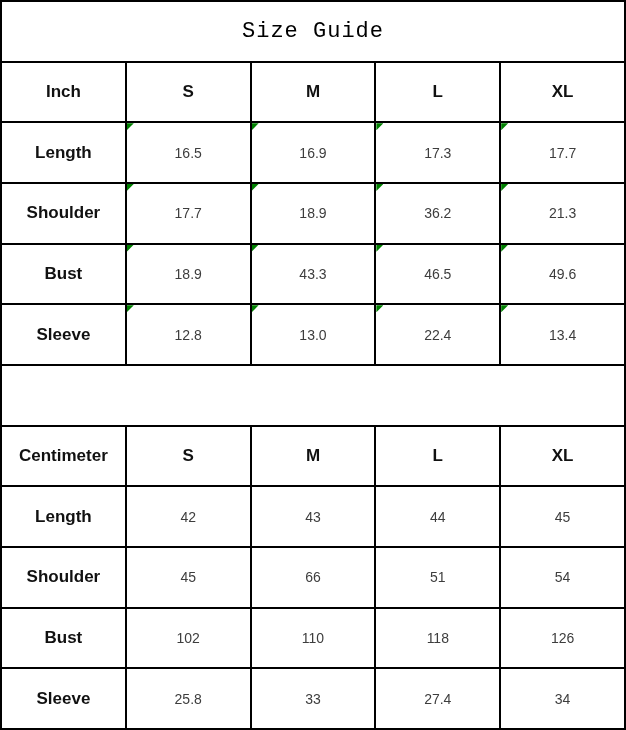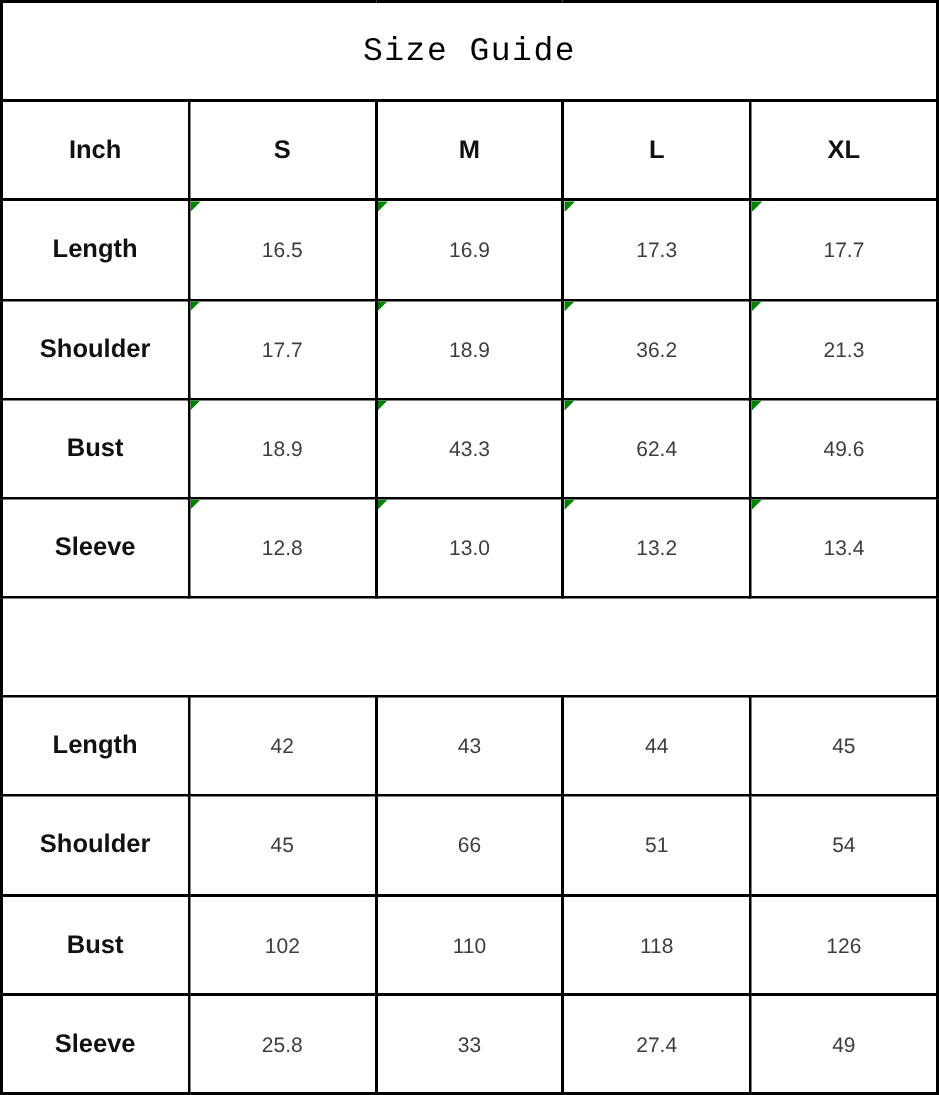--- a/index.html
+++ b/index.html
@@ -114,36 +114,43 @@
       <td><span class="flag"></span><span>17.7</span></td>
       <td><span class="flag"></span><span>18.9</span></td>
       <td><span class="flag"></span><span>36.2</span></td>
       <td><span class="flag"></span><span>21.3</span></td>
     </tr>
 
     <tr class="data-row">
       <td class="rowlabel">Bust</td>
       <td><span class="flag"></span><span>18.9</span></td>
       <td><span class="flag"></span><span>43.3</span></td>
-      <td><span class="flag"></span><span>62.4</span></td>
+      <td><span class="flag"></span><span>46.5</span></td>
       <td><span class="flag"></span><span>49.6</span></td>
     </tr>
 
     <tr class="data-row">
       <td class="rowlabel">Sleeve</td>
       <td><span class="flag"></span><span>12.8</span></td>
       <td><span class="flag"></span><span>13.0</span></td>
-      <td><span class="flag"></span><span>13.2</span></td>
+      <td><span class="flag"></span><span>22.4</span></td>
       <td><span class="flag"></span><span>13.4</span></td>
     </tr>
 
     <tr class="spacer-row">
       <td colspan="5"></td>
     </tr>
 
+    <tr class="head-row">
+      <td>Centimeter</td>
+      <td>S</td>
+      <td>M</td>
+      <td>L</td>
+      <td>XL</td>
+    </tr>
 
     <tr class="data-row">
       <td class="rowlabel">Length</td>
       <td>42</td>
       <td>43</td>
       <td>44</td>
       <td>45</td>
     </tr>
 
     <tr class="data-row">
@@ -160,18 +167,18 @@
       <td>110</td>
       <td>118</td>
       <td>126</td>
     </tr>
 
     <tr class="data-row">
       <td class="rowlabel">Sleeve</td>
       <td>25.8</td>
       <td>33</td>
       <td>27.4</td>
-      <td>49</td>
+      <td>34</td>
     </tr>
 
   </tbody>
     </table>
 </div>
 
 </body></html>

